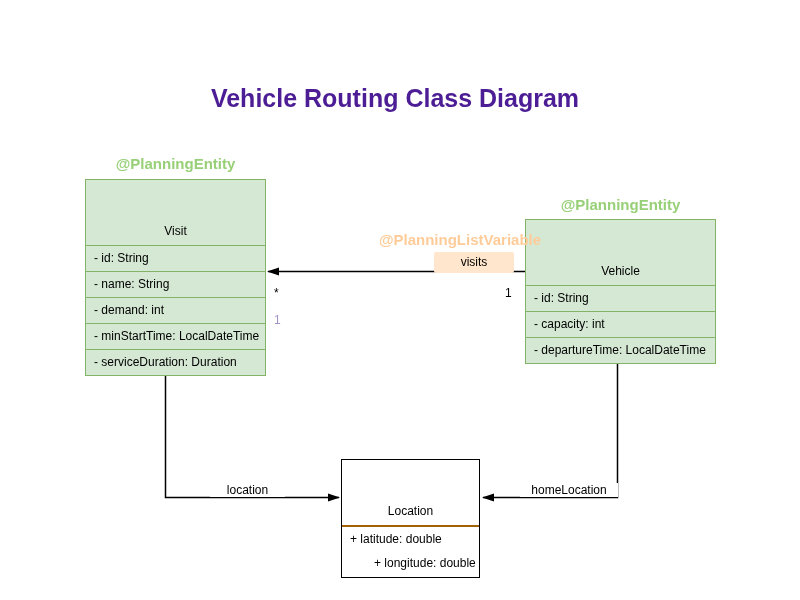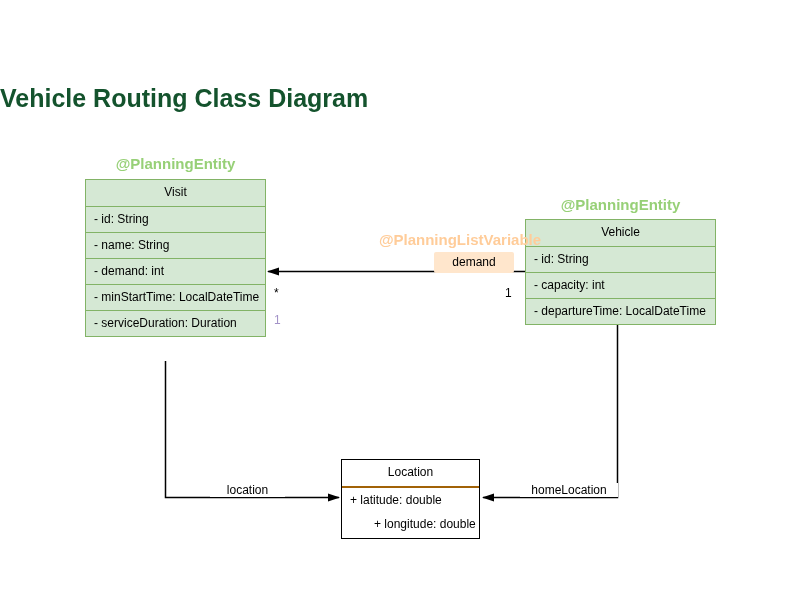--- a/index.html
+++ b/index.html
@@ -3,33 +3,34 @@
 <meta charset="utf-8">
 <style>
   html, body { margin:0; padding:0; }
   body {
     width:800px; height:600px; position:relative;
     background:#ffffff; overflow:hidden;
     font-family:"Liberation Sans", sans-serif; color:#000;
   }
   .page-title {
     position:absolute; left:0; top:84px; width:790px;
-    font-size:25px; font-weight:bold; color:#14532d;
+    text-align:center; font-size:25px; font-weight:bold; color:#4c1d95;
   }
   .annotation {
     position:absolute; font-size:15px; font-weight:bold; text-align:center;
     white-space:nowrap;
   }
   .uml-class {
     position:absolute; box-sizing:border-box;
     background:#d5e8d4; border:1px solid #82b366;
   }
   .uml-class .hdr {
     height:26px; line-height:25px; text-align:center; font-size:12px;
     box-sizing:border-box;
+    margin-top:39px;
   }
   .uml-class .row {
     height:26px; line-height:25px; font-size:12px; padding-left:8px;
     box-sizing:border-box; border-top:1px solid #82b366; white-space:nowrap;
   }
   .uml-class.plain { background:#ffffff; border:1px solid #000000; }
   .uml-class.plain .row { border-top:2px solid #a16207; }
   .uml-class.plain .row.noline { border-top:none;margin-left:24px; }
   .edge-label {
     position:absolute; font-size:12px; text-align:center; white-space:nowrap;
@@ -79,20 +80,20 @@
   <div class="row">- departureTime: LocalDateTime</div>
 </div>
 
 <div class="uml-class plain" style="left:341px; top:459px; width:139px;">
   <div class="hdr">Location</div>
   <div class="row">+ latitude: double</div>
   <div class="row noline">+ longitude: double</div>
 </div>
 
 <div class="annotation" style="left:352px; top:231px; width:164px; color:#ffcc99;margin-left:26px;">@PlanningListVariable</div>
-<div class="badge" style="left:434px; top:252px; width:80px; height:21px; background:#ffe6cc;">demand</div>
+<div class="badge" style="left:434px; top:252px; width:80px; height:21px; background:#ffe6cc;">visits</div>
 
 <div class="mult" style="left:274px; top:287px;">*</div>
 <div class="mult" style="left:505px; top:287px;">1</div>
 <div class="mult" style="left:274px; top:314px; color:#a393c8;">1</div>
 
 <div class="edge-label" style="left:210px; top:483px; width:75px;">location</div>
 <div class="edge-label" style="left:520px; top:483px; width:98px;">homeLocation</div>
 
 </body></html>

